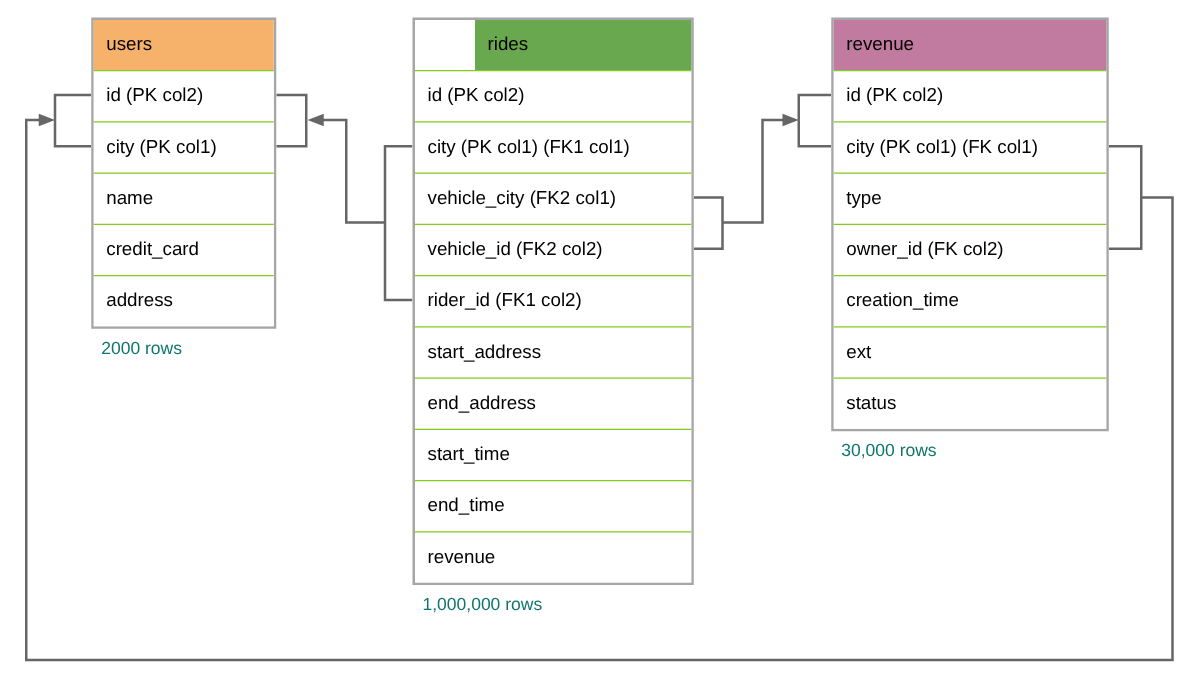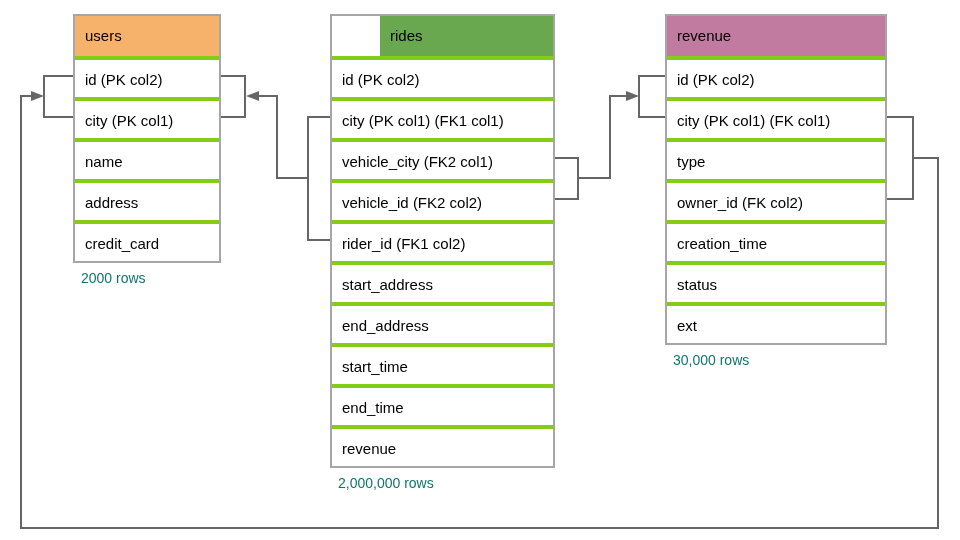--- a/index.html
+++ b/index.html
@@ -15,21 +15,21 @@
   .table {
     position:absolute; background:#ffffff;
     border:2px solid #a6a6a6;
   }
   .thead {
     height:40px; line-height:40px; padding-left:10px;
     font-size:15px; color:#000;
   }
   .row {
     height:41px; line-height:40px; padding-left:10px;
-    border-top:4px solid #84cc16;
+    border-top:1px solid #84cc16;
     font-size:15px; color:#000; background:#ffffff;
     white-space:nowrap; overflow:hidden;
   }
   .rowcount {
     position:absolute; top:100%; left:6px; margin-top:9px;
     font-size:14px; color:#0f766e; white-space:nowrap;
   }
 </style>
 </head>
 <body>
@@ -59,50 +59,50 @@
       <polyline class="conn" points="73,76 44,76 44,117 73,117"></polyline>
     </g>
   </svg>
 
   <div class="table" style="left:73px; top:14px; width:148px;">
     <div class="thead" style="background-color: rgb(246, 178, 107);">users</div>
     <div class="rows">
         <div class="row">id (PK col2)</div>
         <div class="row">city (PK col1)</div>
         <div class="row">name</div>
+        <div class="row">credit_card</div>
         <div class="row">address</div>
-        <div class="row">credit_card</div>
       </div>
     <div class="rowcount">2000 rows</div>
   </div>
 
   <div class="table" style="left:330px; top:14px; width:225px;">
     <div class="thead" style="background-color: rgb(106, 168, 79); margin-left: 48px;">rides</div>
     <div class="rows">
         <div class="row">id (PK col2)</div>
         <div class="row">city (PK col1) (FK1 col1)</div>
         <div class="row">vehicle_city (FK2 col1)</div>
         <div class="row">vehicle_id (FK2 col2)</div>
         <div class="row">rider_id (FK1 col2)</div>
         <div class="row">start_address</div>
         <div class="row">end_address</div>
         <div class="row">start_time</div>
         <div class="row">end_time</div>
         <div class="row">revenue</div>
       </div>
-    <div class="rowcount">2,000,000 rows</div>
+    <div class="rowcount">1,000,000 rows</div>
   </div>
 
   <div class="table" style="left:665px; top:14px; width:222px;">
     <div class="thead" style="background-color: rgb(194, 123, 160);">revenue</div>
     <div class="rows">
         <div class="row">id (PK col2)</div>
         <div class="row">city (PK col1) (FK col1)</div>
         <div class="row">type</div>
         <div class="row">owner_id (FK col2)</div>
         <div class="row">creation_time</div>
+        <div class="row">ext</div>
         <div class="row">status</div>
-        <div class="row">ext</div>
       </div>
     <div class="rowcount">30,000 rows</div>
   </div>
 
 </div>
 
 </body></html>

